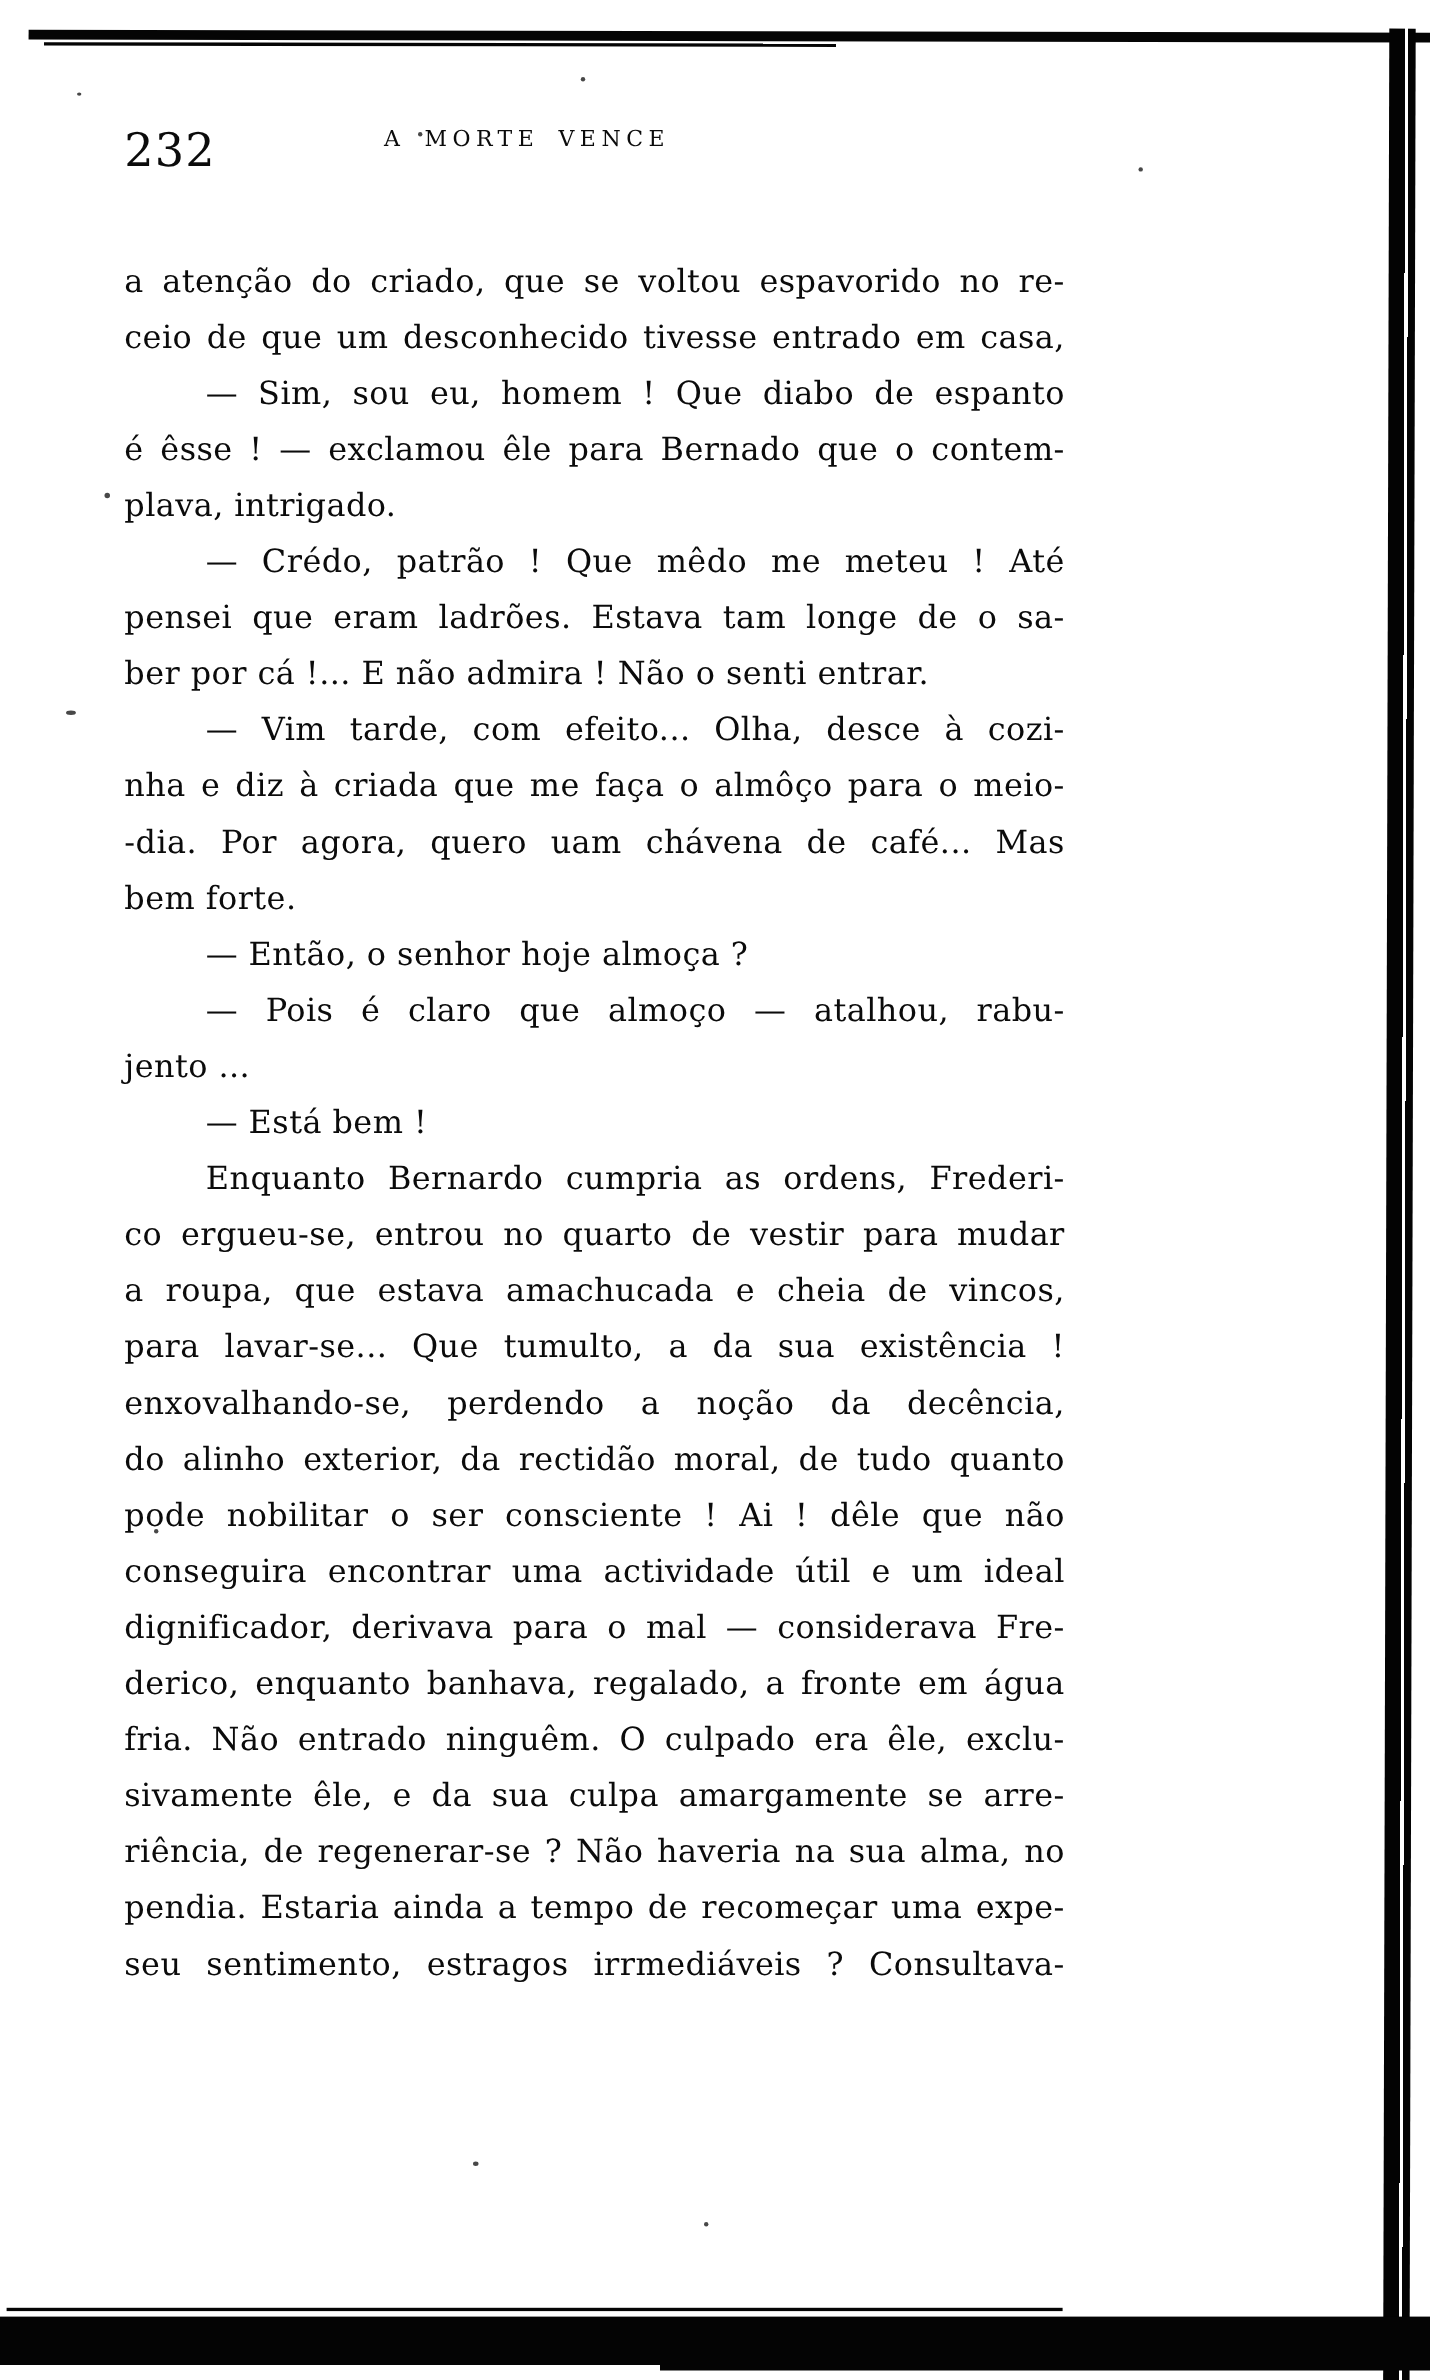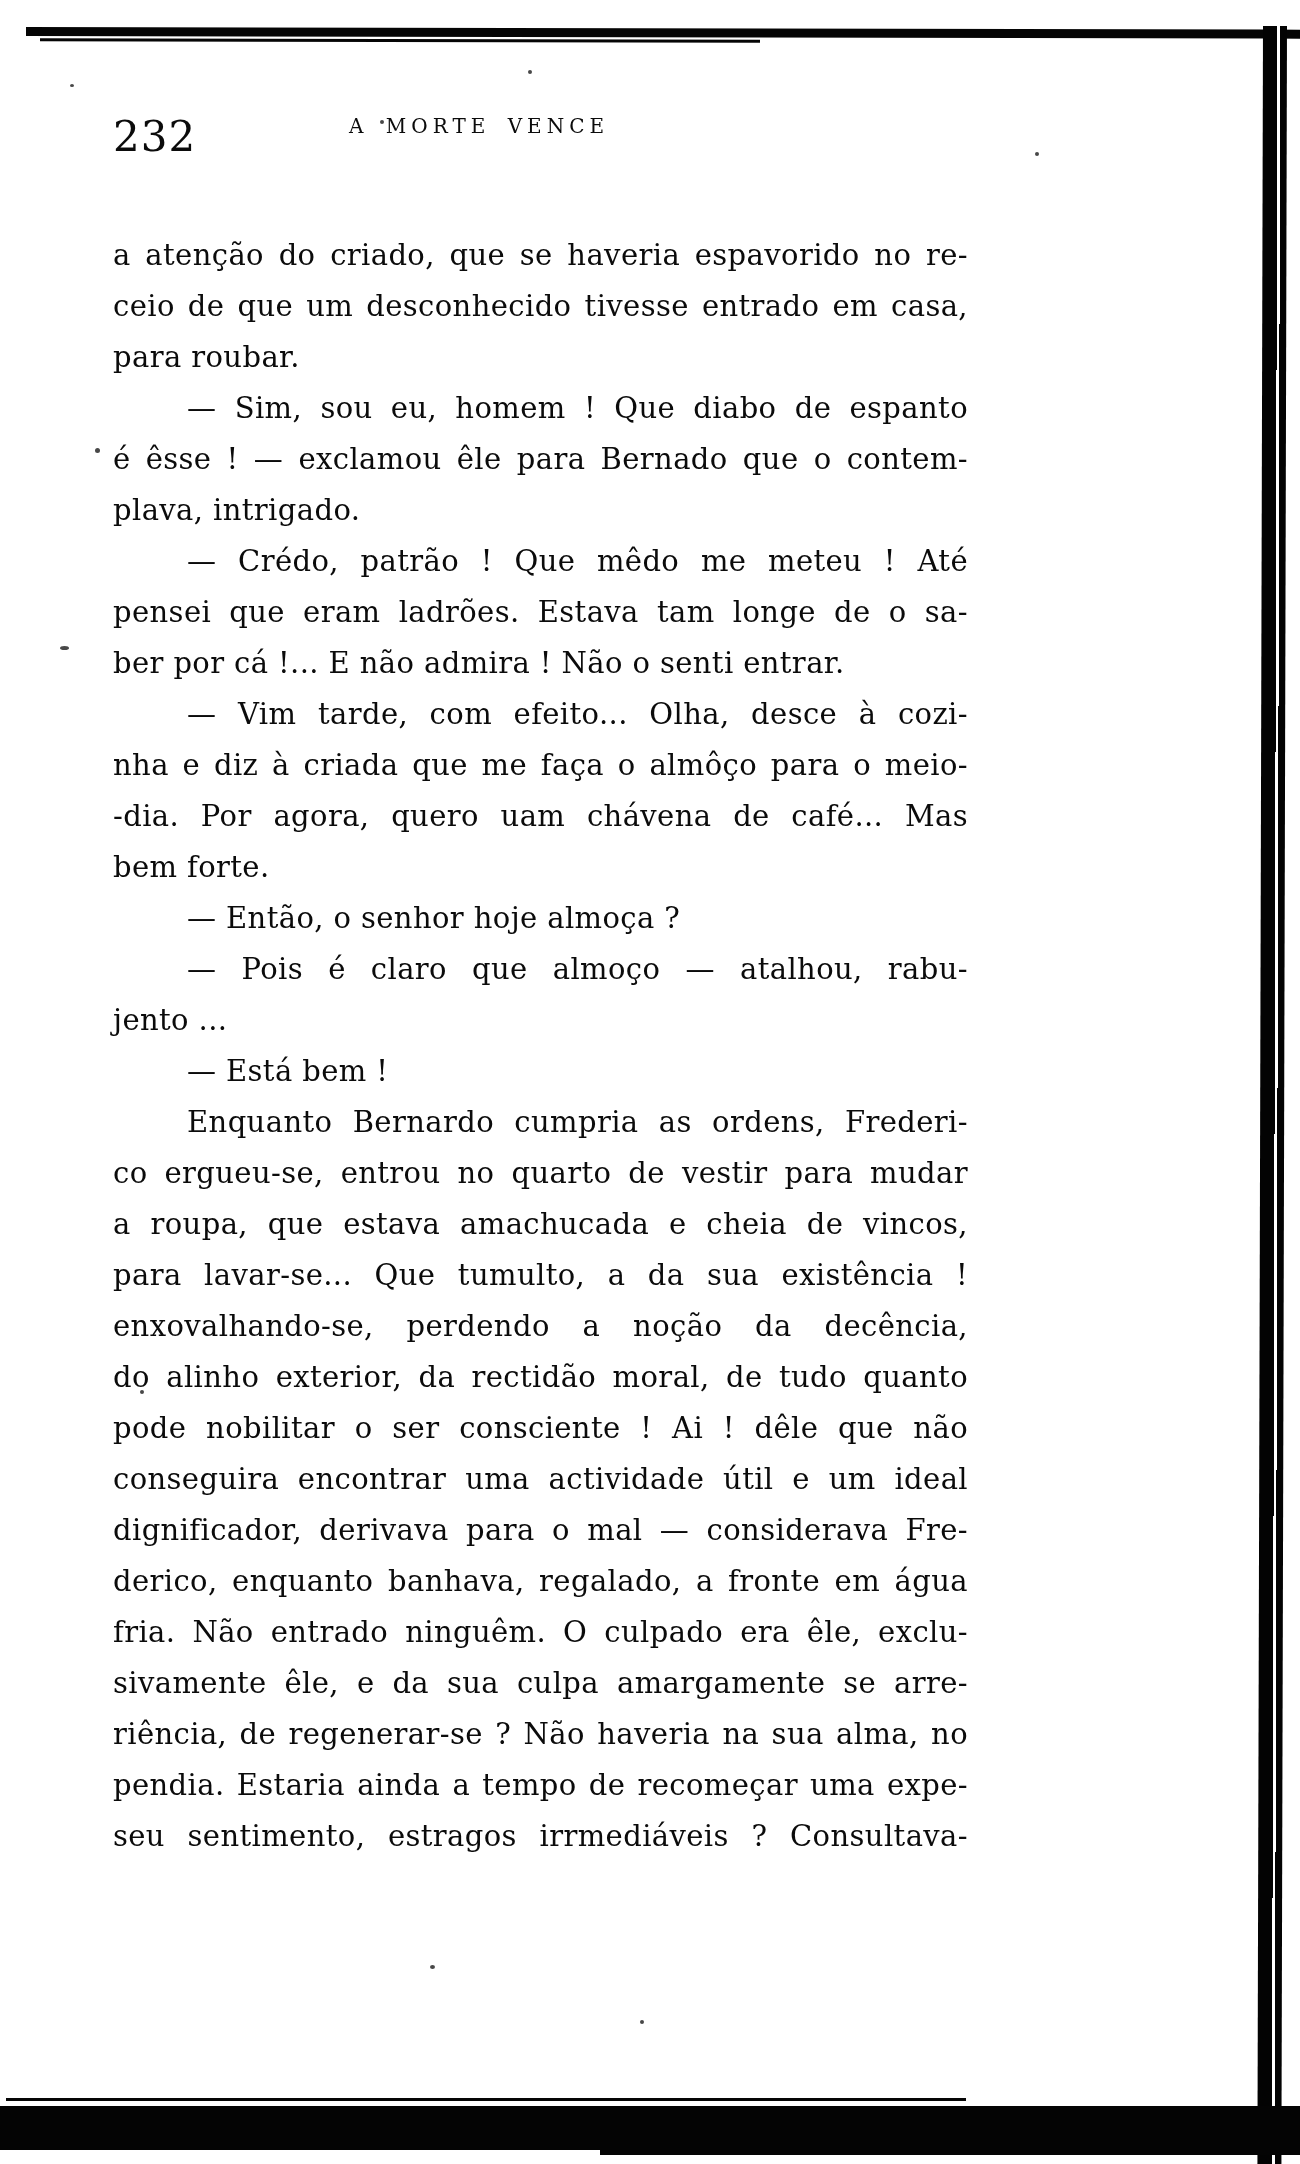--- a/index.html
+++ b/index.html
@@ -125,23 +125,22 @@
 <div class="speck" style="left:140px; top:1390px; width:4px; height:4px;"></div>
 <div class="speck" style="left:430px; top:1965px; width:5px; height:4px;"></div>
 <div class="speck" style="left:640px; top:2020px; width:4px; height:4px;"></div>
 
 <div class="header">
   <span class="page-number">232</span>
   <span class="running-title">A MORTE VENCE</span>
 </div>
 
 <div class="text-block">
-    <div class="line just">a atenção do criado, que se haveria espavorido no re-</div>
+    <div class="line just">a atenção do criado, que se voltou espavorido no re-</div>
     <div class="line just">ceio de que um desconhecido tivesse entrado em casa,</div>
-    <div class="line">para roubar.</div>
     <div class="line indent just">— Sim, sou eu, homem ! Que diabo de espanto</div>
     <div class="line just">é êsse ! — exclamou êle para Bernado que o contem-</div>
     <div class="line">plava, intrigado.</div>
     <div class="line indent just">— Crédo, patrão ! Que mêdo me meteu ! Até</div>
     <div class="line just">pensei que eram ladrões. Estava tam longe de o sa-</div>
     <div class="line">ber por cá !... E não admira ! Não o senti entrar.</div>
     <div class="line indent just">— Vim tarde, com efeito... Olha, desce à cozi-</div>
     <div class="line just">nha e diz à criada que me faça o almôço para o meio-</div>
     <div class="line just">-dia. Por agora, quero uam chávena de café... Mas</div>
     <div class="line">bem forte.</div>

